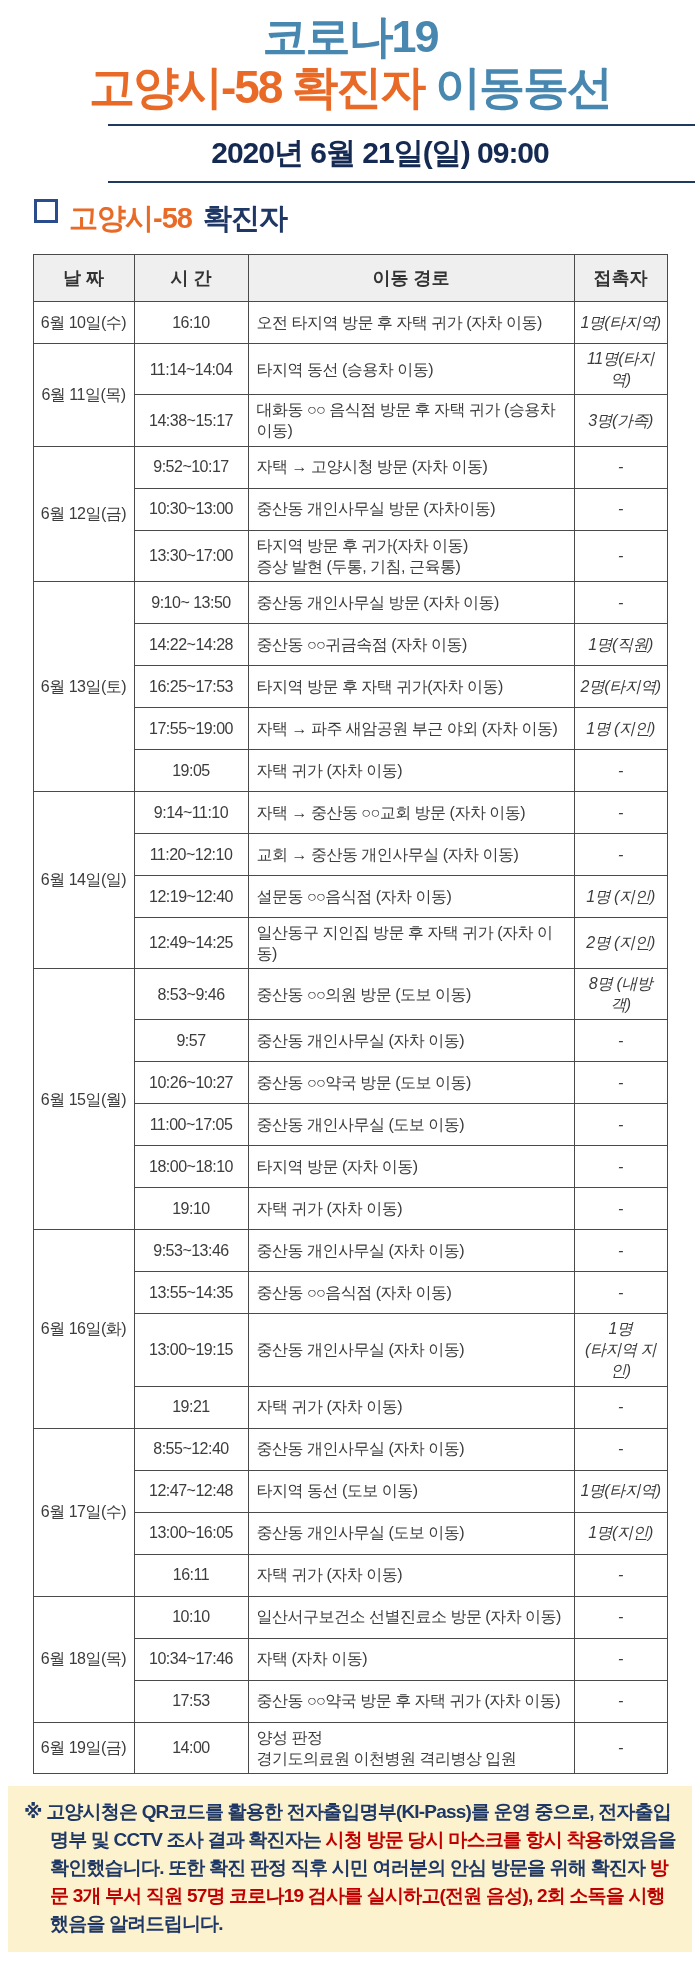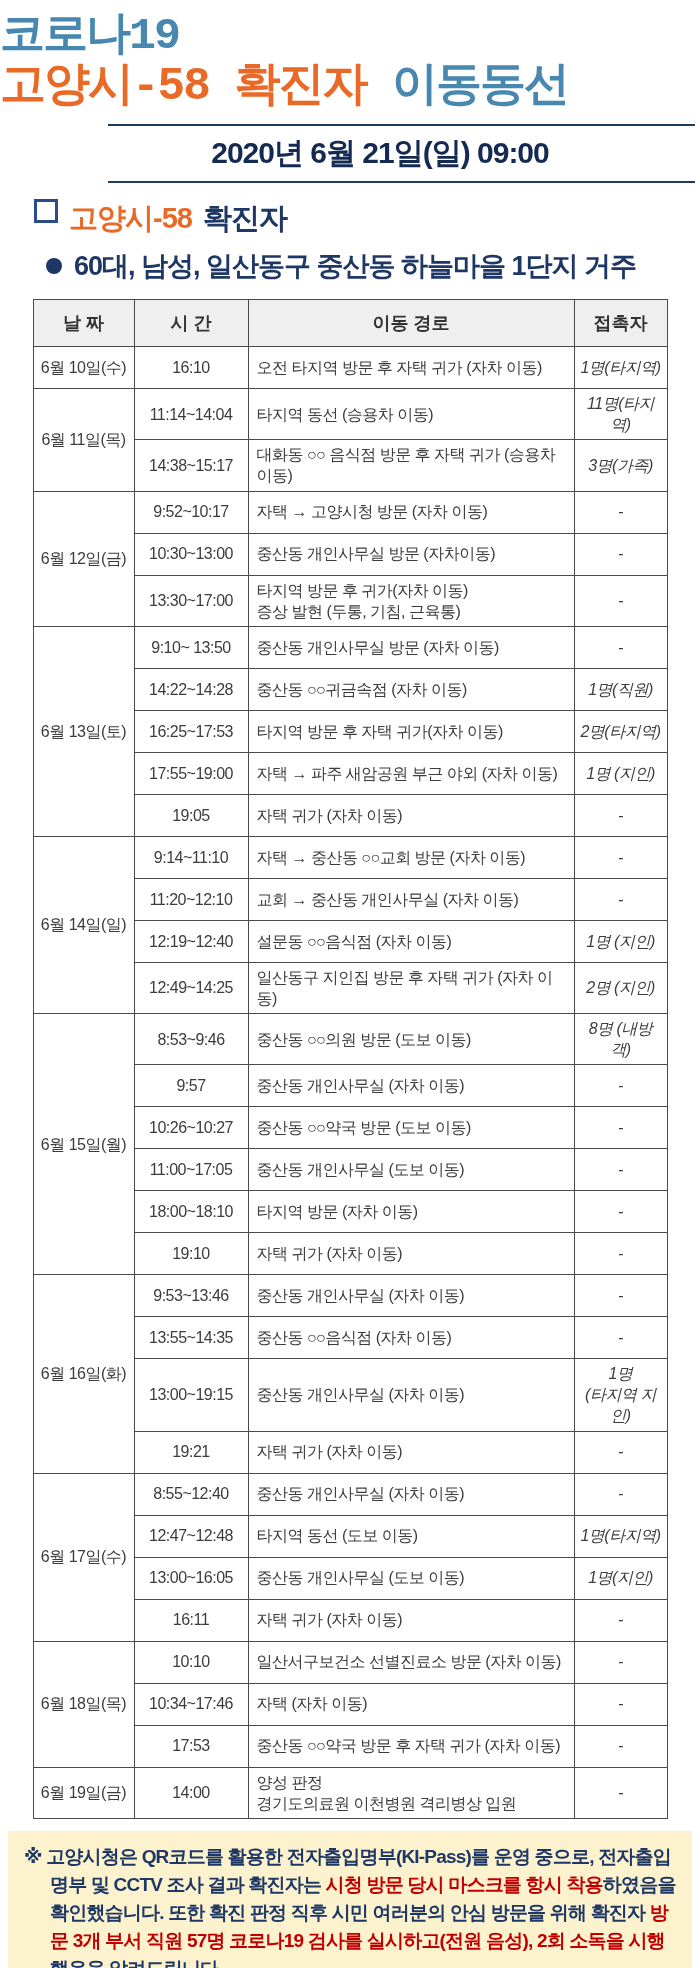--- a/index.html
+++ b/index.html
@@ -5,21 +5,21 @@
   html,body { margin:0; padding:0; background:#ffffff; }
   body {
     width:700px;
     font-family:"Liberation Sans","DejaVu Sans",sans-serif;
     color:#1E3765;
     -webkit-font-smoothing:antialiased;
   }
   .page { padding:12px 0 30px; }
 
   
-  .title { font-weight:bold; letter-spacing:-2px; line-height:1.1;font-family:Liberation Mono, monospace; }
+  .title { text-align:center; font-weight:bold; letter-spacing:-2px; line-height:1.1; }
   .title-l1 { font-size:45px; color:#4888B0; }
   .title-l2 { font-size:46px; }
   .title-l2 .hl { color:#E96A26; }
   .title-l2 .rest { color:#4888B0; }
 
   
   .rule { height:2px; background:#203A5E; margin:0 5px 0 108px; }
   .rule-top { margin-top:12px; }
   .datetime {
     text-align:center; font-size:30px; font-weight:bold; color:#152A52;
@@ -74,24 +74,20 @@
 
   <div class="rule rule-top"></div>
   <div class="datetime">2020년 6월 21일(일) 09:00</div>
   <div class="rule"></div>
 
   <div class="patient">
     <div class="patient-line1">
       <span class="sq"></span>
       <span class="pid">고양시-58</span>
       <span class="psuf">확진자</span>
-    </div>
-    <div class="patient-line2">
-      <span class="dot"></span>
-      <span>60대, 남성, 일산동구 중산동 하늘마을 1단지 거주</span>
     </div>
   </div>
 
   <table class="itinerary">
     <colgroup>
       <col style="width:101px">
         <col style="width:114px">
         <col style="width:326px">
         <col style="width:93px">
     </colgroup>

